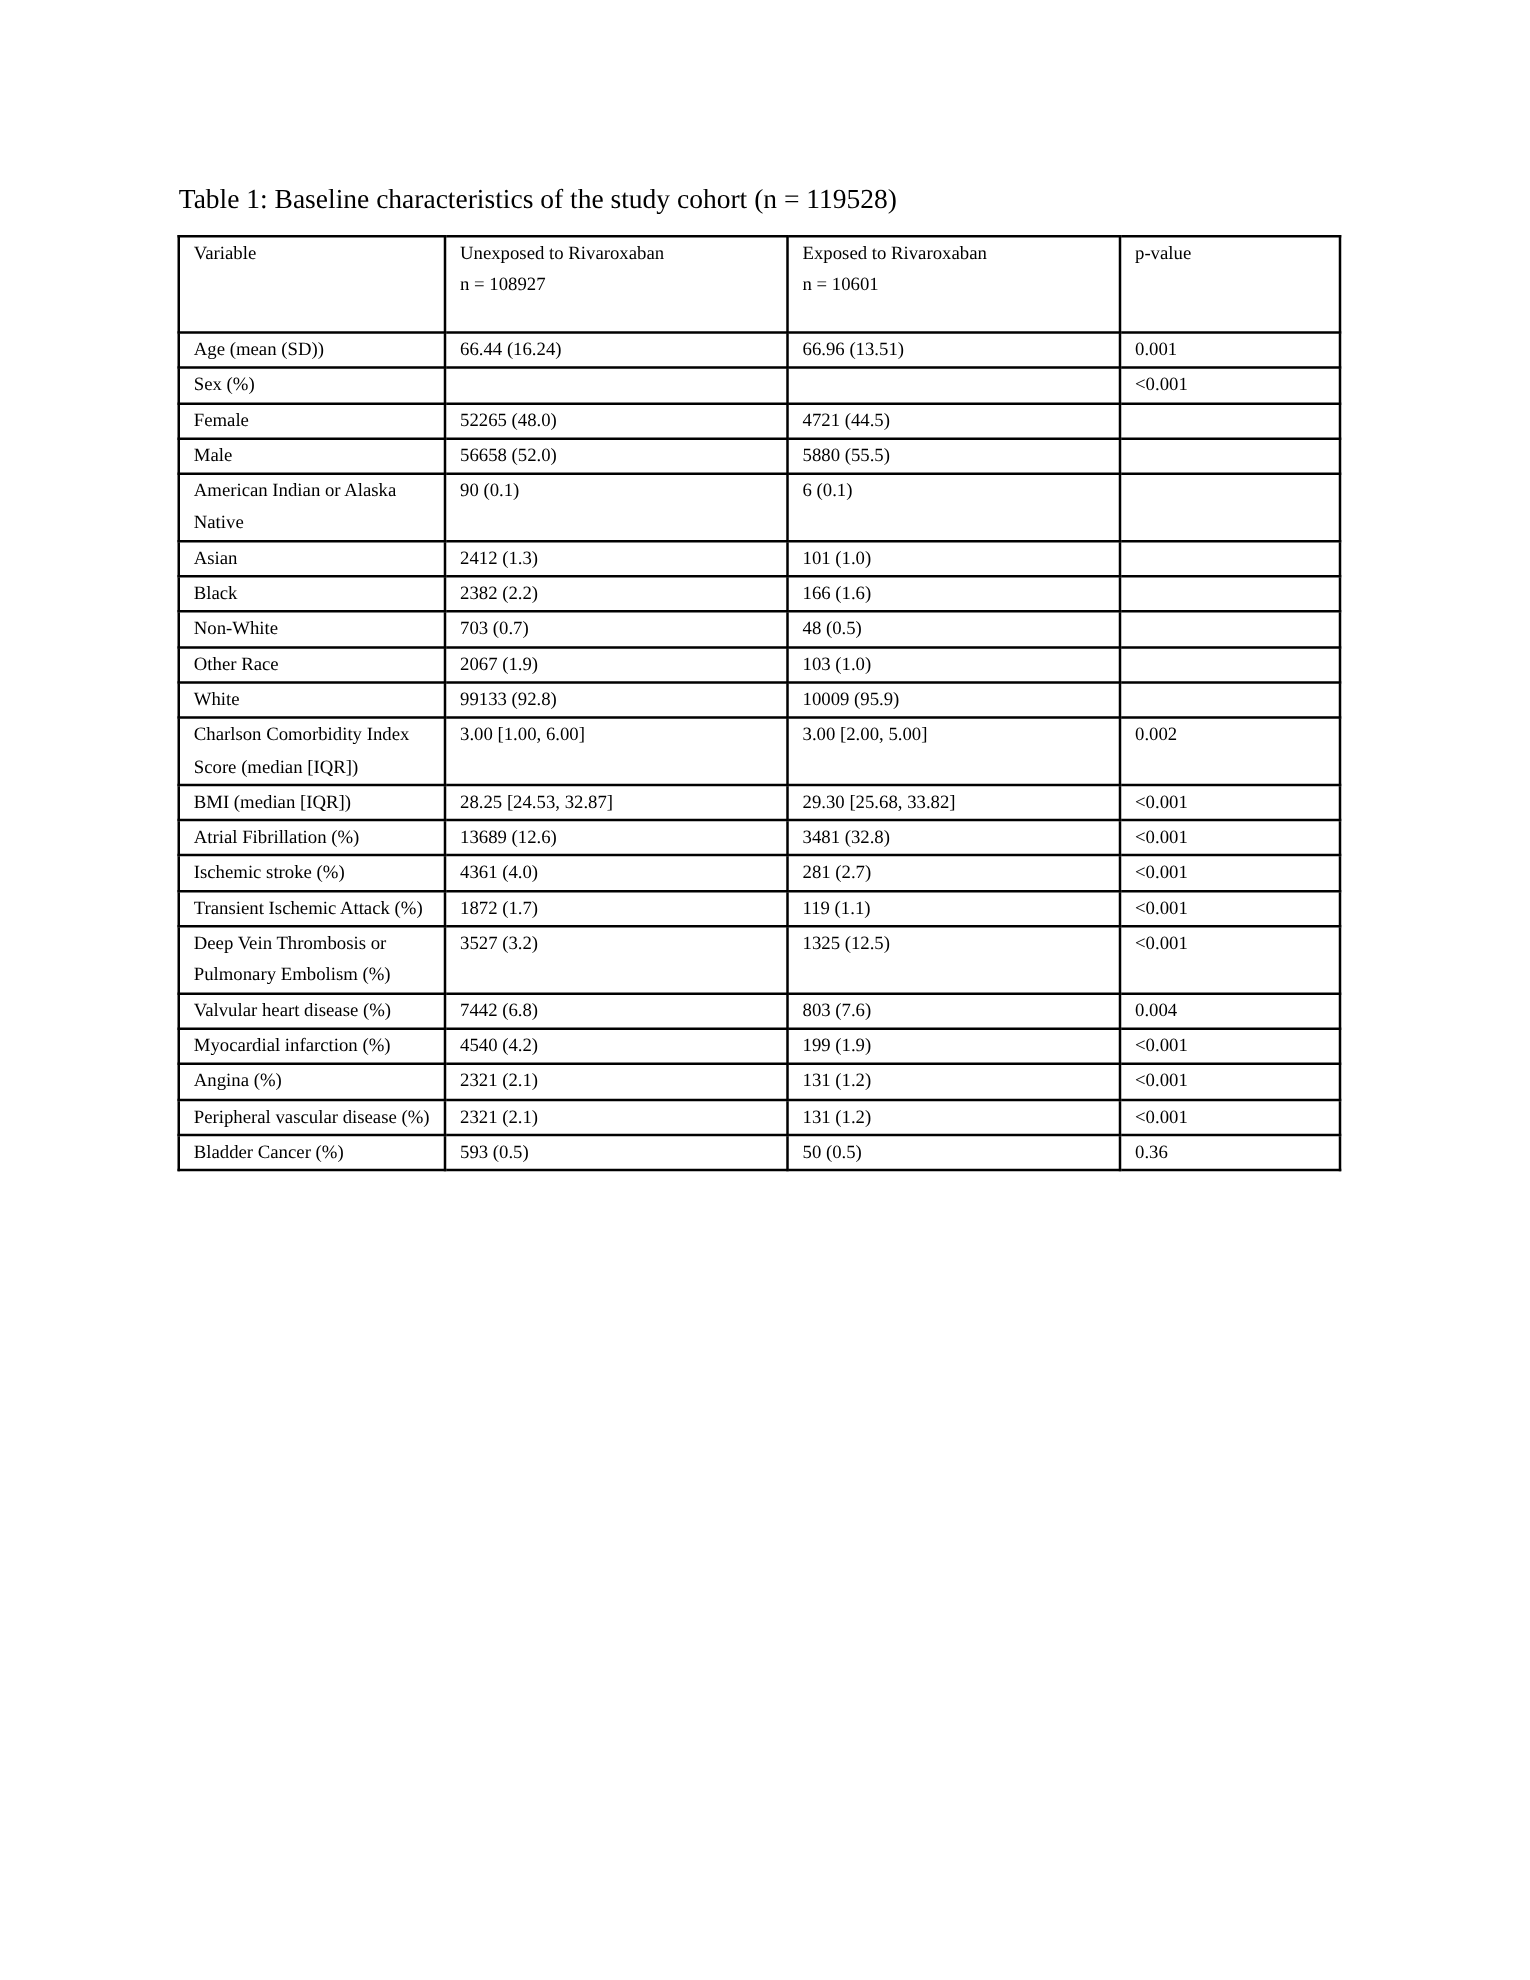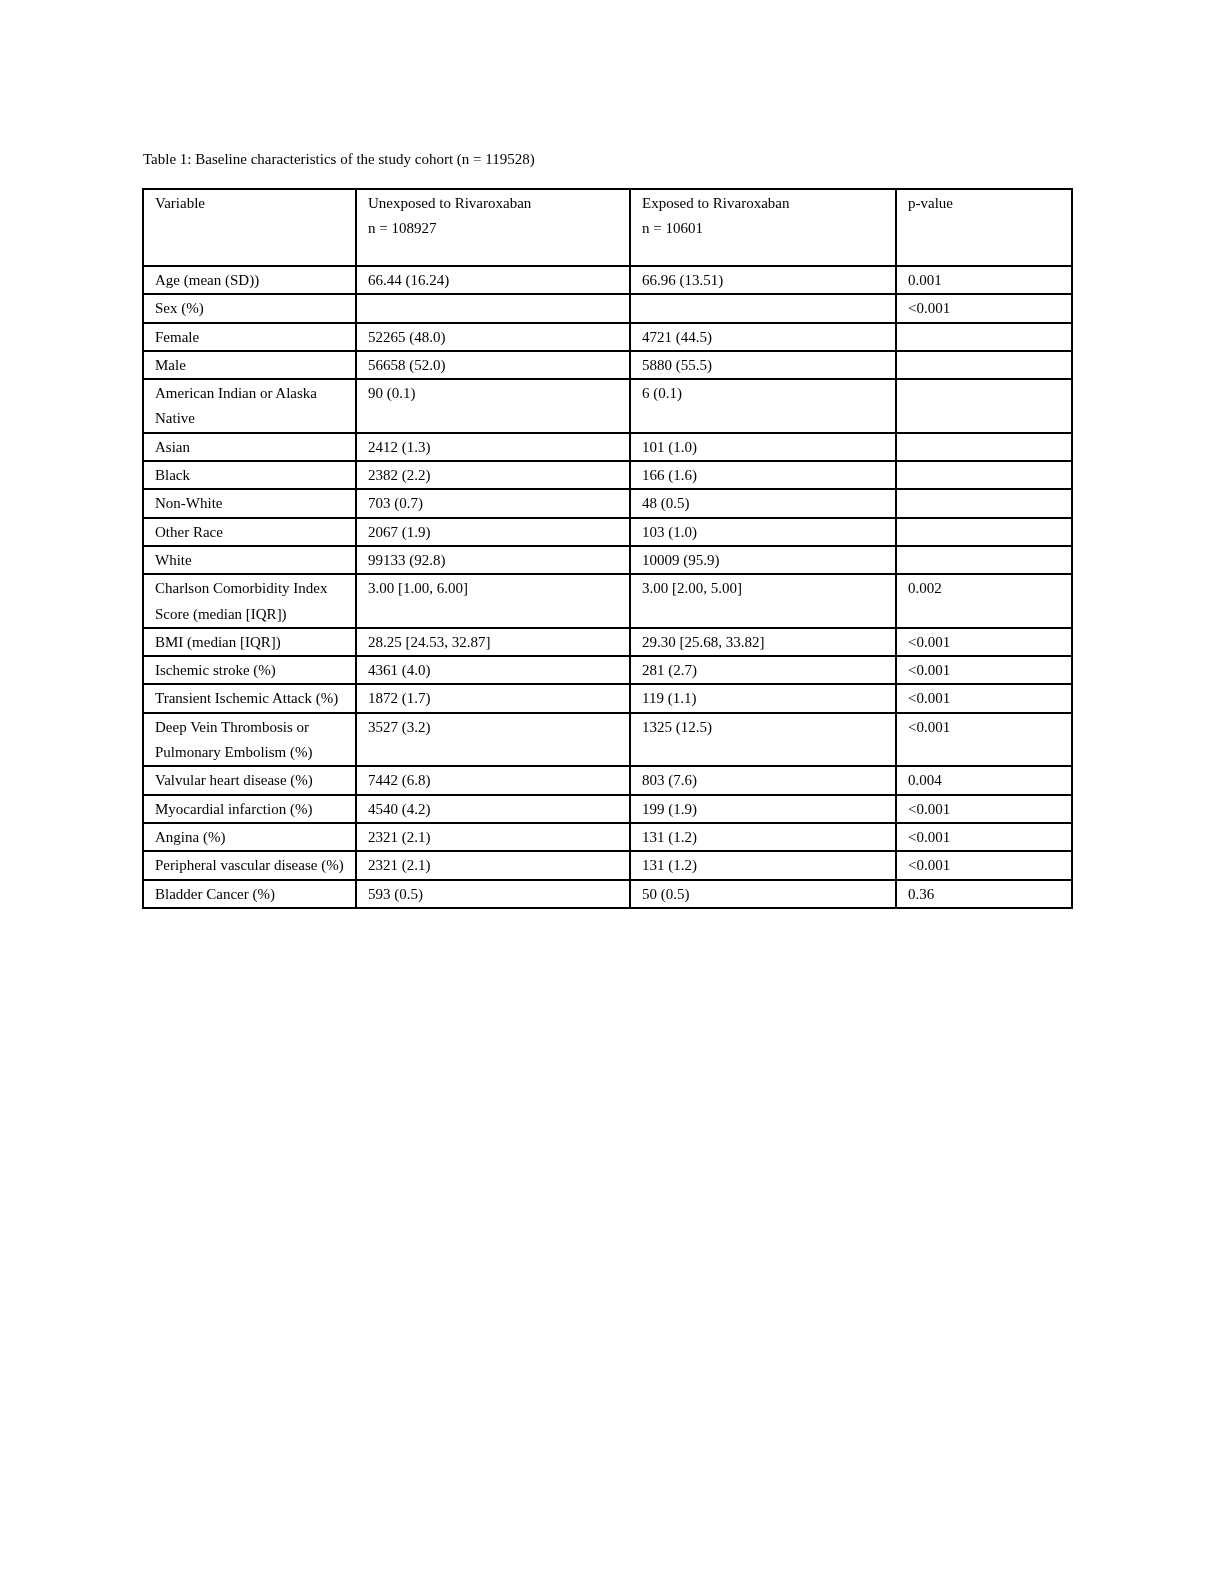--- a/index.html
+++ b/index.html
@@ -11,21 +11,21 @@
       width: 1224px;
       height: 1584px;
       position: relative;
       font-family: "Liberation Serif", "DejaVu Serif", serif;
       color: #000000;
     }
     .caption {
       position: absolute;
       left: 143px;
       top: 145px;
-      font-size: 15px;
+      font-size: 22px;
       line-height: 28px;
       white-space: nowrap;
     }
     table.cohort {
       position: absolute;
       left: 142px;
       top: 188px;
       width: 929px;
       border-collapse: collapse;
       table-layout: fixed;
@@ -145,20 +145,26 @@
       <td>3.00 [2.00, 5.00]</td>
       <td>0.002</td>
     </tr>
     <tr>
       <td>BMI (median [IQR])</td>
       <td>28.25 [24.53, 32.87]</td>
       <td>29.30 [25.68, 33.82]</td>
       <td>&lt;0.001</td>
     </tr>
     <tr>
+      <td>Atrial Fibrillation (%)</td>
+      <td>13689 (12.6)</td>
+      <td>3481 (32.8)</td>
+      <td>&lt;0.001</td>
+    </tr>
+    <tr>
       <td>Ischemic stroke (%)</td>
       <td>4361 (4.0)</td>
       <td>281 (2.7)</td>
       <td>&lt;0.001</td>
     </tr>
     <tr>
       <td>Transient Ischemic Attack (%)</td>
       <td>1872 (1.7)</td>
       <td>119 (1.1)</td>
       <td>&lt;0.001</td>

